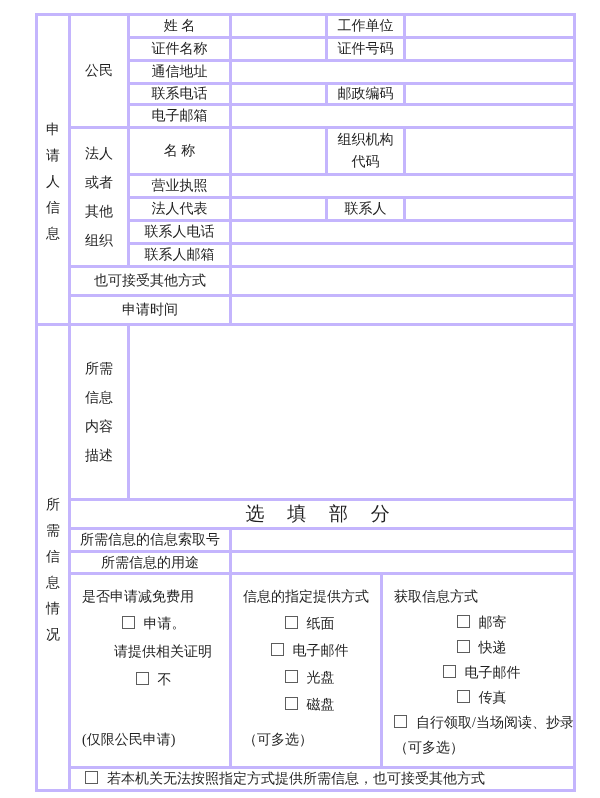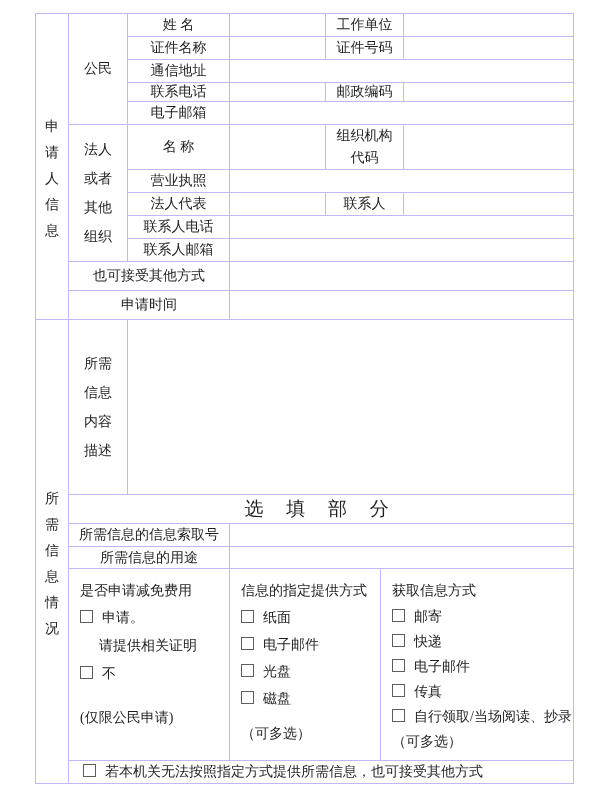--- a/index.html
+++ b/index.html
@@ -11,21 +11,21 @@
     position: relative;
   }
   table.form-table {
     position: absolute;
     left: 35px; top: 13px;
     width: 538px;
     border-collapse: collapse;
     table-layout: fixed;
   }
   td {
-    border: 1px solid #c4b5fd;
+    border: 3px solid #c4b5fd;
     padding: 0;
     font-size: 14px;
     text-align: center;
     vertical-align: middle;
     overflow: hidden;
   }
   
   .vheader {
     display: inline-block;
     width: 15px;
@@ -50,34 +50,34 @@
   td.optional-header {
     font-weight: normal;
     letter-spacing: 9px;
     font-size: 19px;
   }
   td.opt-cell {
     vertical-align: top;
     text-align: left;
     padding: 9px 4px 6px 11px;
   }
-  .optline { line-height: 28px; white-space: nowrap; }
+  .optline { line-height: 28px; white-space: nowrap; text-align: center; }
   .optline.lh27 { line-height: 27px; }
   .optline.lh25 { line-height: 25px; }
   .opt-title { line-height: 26px; white-space: nowrap; }
   .indent { margin-left: 19px; }
   .cb {
     display: inline-block;
     width: 11px; height: 11px;
     border: 1px solid #5d5d5d;
     background: #fff;
     margin-right: 9px;
     vertical-align: -1px;
   }
-  .footnote-a { margin-top: 17px; line-height: 25px; }
+  .footnote-a { margin-top: 33px; line-height: 25px; }
   .footnote-b { margin-top: 9px; line-height: 25px; }
   .footnote-c { margin-top: 0px; line-height: 25px; }
   td.fallback-cell {
     text-align: left;
     padding-left: 14px;
     white-space: nowrap;
   }
   .value-cell { background: #fff; }
 </style>
 </head>

